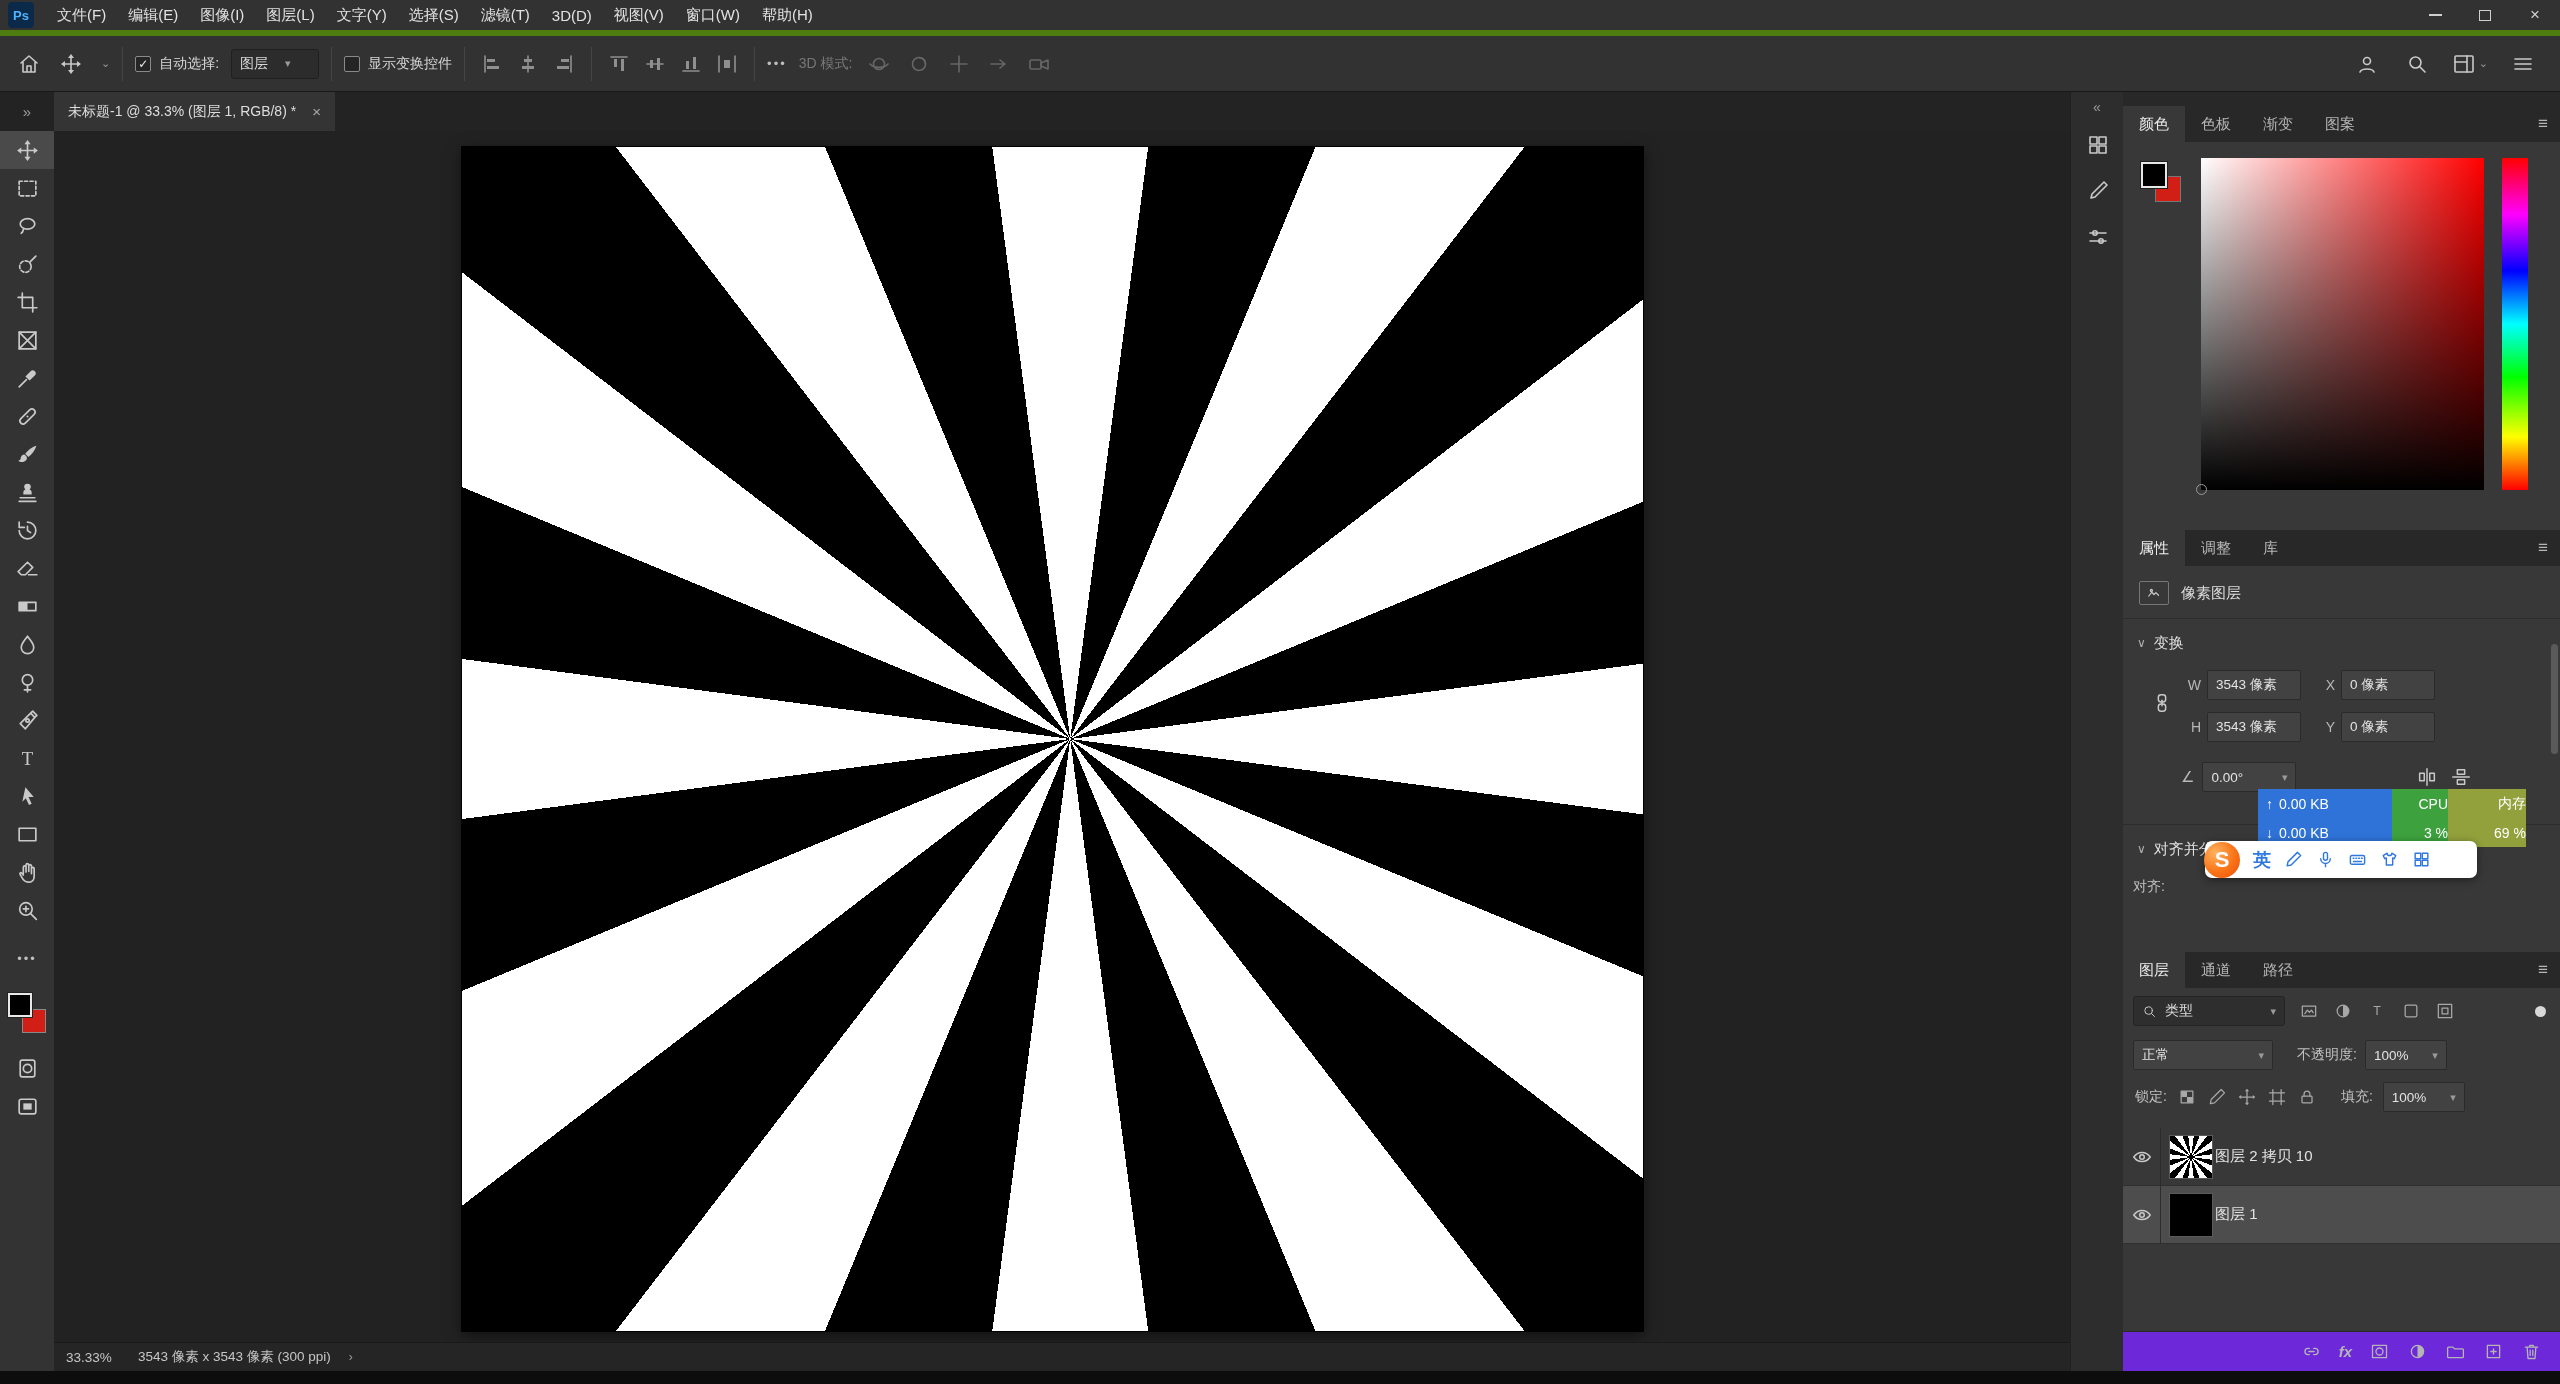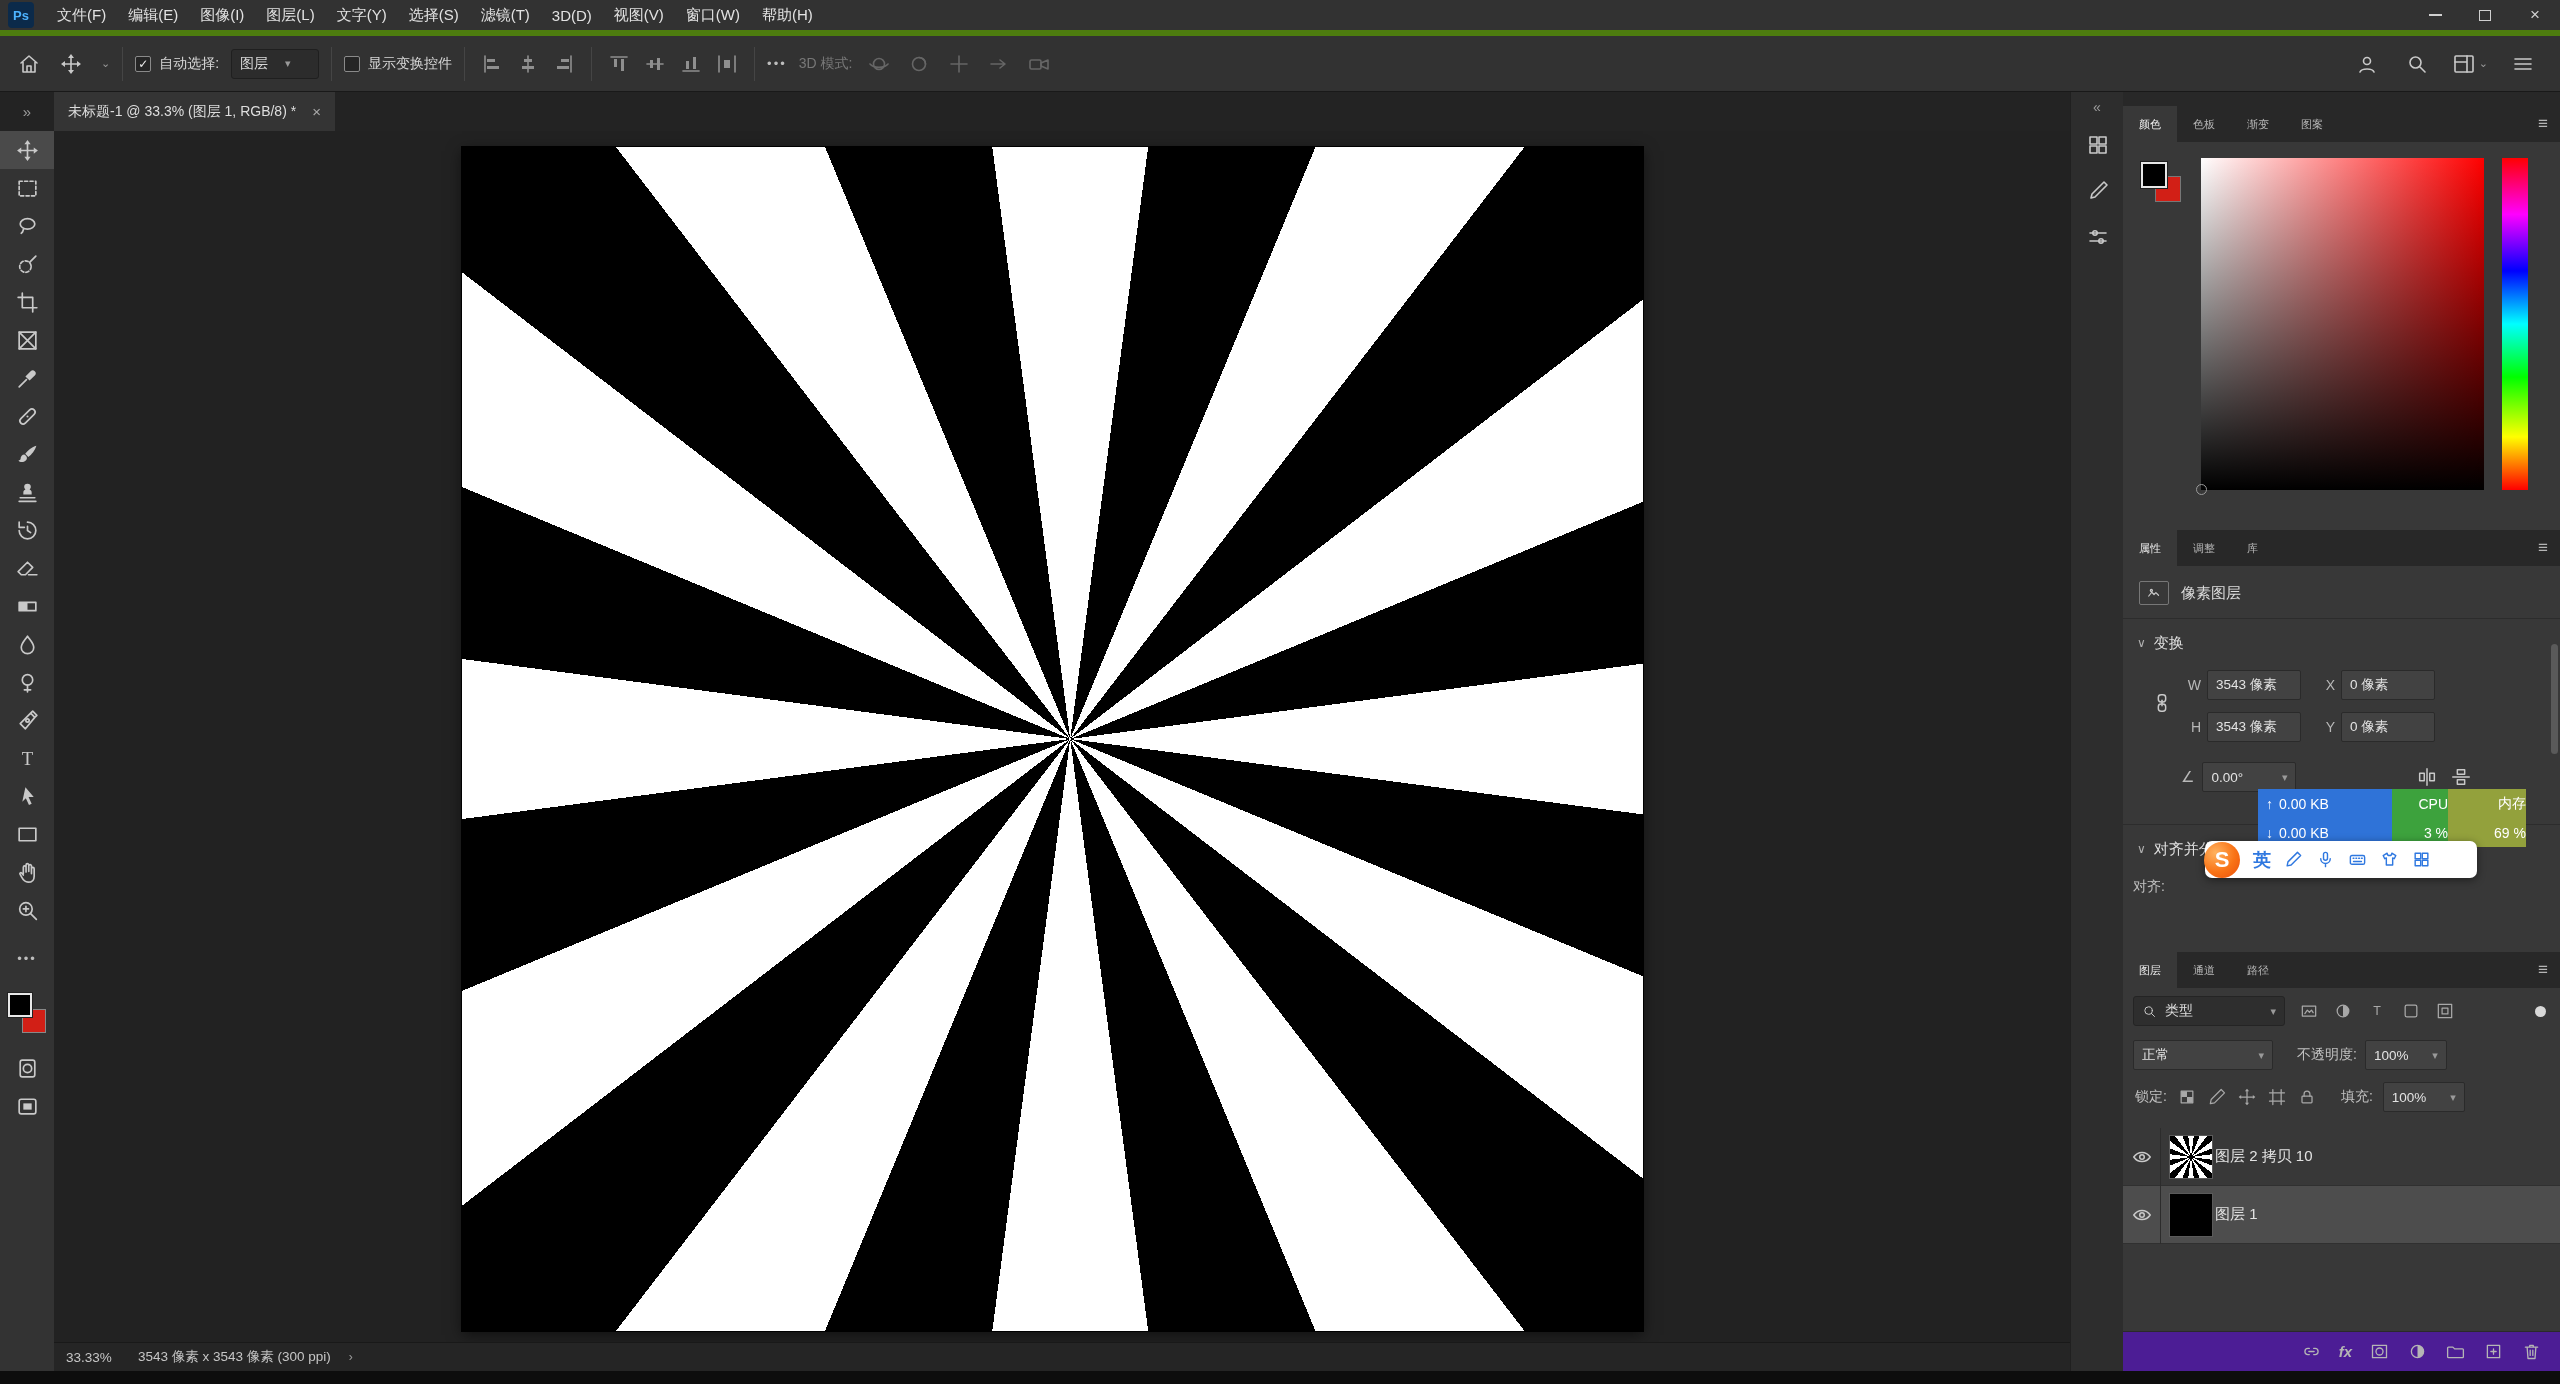--- a/index.html
+++ b/index.html
@@ -69,21 +69,21 @@
   
   #collapseddock{position:absolute;left:2070px;top:92px;width:53px;height:1279px;background:#2d2d2d;
     border-left:1px solid #202020;z-index:5}
   #collapseddock .dock-collapse{height:30px;display:flex;align-items:center;justify-content:center;color:#9c9c9c;font-size:14px}
   .cdock-btn{width:53px;height:46px;display:flex;align-items:center;justify-content:center}
   .cdock-btn svg{width:24px;height:24px}
 
   
   #panelsdock{position:absolute;left:2123px;top:92px;width:437px;height:1279px;background:#282828;z-index:5}
   .panel-tabs{height:36px;background:#282828;display:flex;position:relative}
-  .panel-tab{height:36px;display:flex;align-items:center;padding:6px 16px;font-size:11px;color:#b5b5b5}
+  .panel-tab{height:36px;display:flex;align-items:center;padding:6px 16px;font-size:15px;color:#b5b5b5}
   .panel-tab.active{background:#383838;color:#ececec}
   .panel-menu{position:absolute;right:12px;top:8px;color:#b5b5b5;font-size:17px}
   .panel-body{background:#383838;position:relative}
   .dock-topstrip{height:14px;background:#282828}
 
   
   #color-body{height:388px}
   #cp-fg{position:absolute;left:18px;top:20px;width:26px;height:26px;background:#000;
     border:2px solid #e8e8e8;outline:1px solid #1f1f1f;z-index:2}
   #cp-bg{position:absolute;left:32px;top:34px;width:26px;height:26px;background:#d21f16;border:1px solid #777}
@@ -113,21 +113,21 @@
     display:flex;align-items:center;gap:8px;padding:0 8px;width:152px;color:#dcdcdc}
   .small-ic svg{width:20px;height:20px}
   .small-ic .icon-stroke{stroke:#a8a8a8;stroke-width:1.5}
   .filter-dot{width:11px;height:11px;border-radius:50%;background:#d8d8d8}
   .layer-row{position:absolute;left:0;width:100%;height:58px;display:flex;align-items:center;border-bottom:1px solid #303030}
   .layer-row.selected{background:#4d4d4d}
   .eye-cell{width:38px;height:58px;display:flex;align-items:center;justify-content:center;border-right:1px solid #2c2c2c}
   .eye-cell svg{width:22px;height:22px}
   .layer-thumb{width:44px;height:44px;border:1px solid #5a5a5a;margin-left:8px;background:#fff}
   .layer-name{margin-left:2px;font-size:15px;color:#e2e2e2}
-  #layers-bottom{position:absolute;left:0;bottom:0;width:100%;height:40px;background:#4c1d95;
+  #layers-bottom{position:absolute;left:0;bottom:0;width:100%;height:40px;background:#6d28d9;
     border-top:1px solid #2a2a2a;display:flex;align-items:center;justify-content:flex-end;gap:17px;padding-right:18px}
   #layers-bottom svg{width:21px;height:21px}
   #layers-bottom .icon-stroke{stroke:#b5b5b5;stroke-width:1.5}
   .fx-text{color:#b5b5b5;font-size:15px;font-style:italic;font-weight:bold}
 
   
   #hud{position:absolute;left:2258px;top:789px;z-index:60;display:grid;
     grid-template-columns:134px 56px 78px;grid-auto-rows:29px;font-size:14px;color:#fff}
   .hud-cell{display:flex;align-items:center;justify-content:flex-end;gap:6px}
   .hud-speed{background:#2f73d8;justify-content:flex-start;padding-left:8px}

